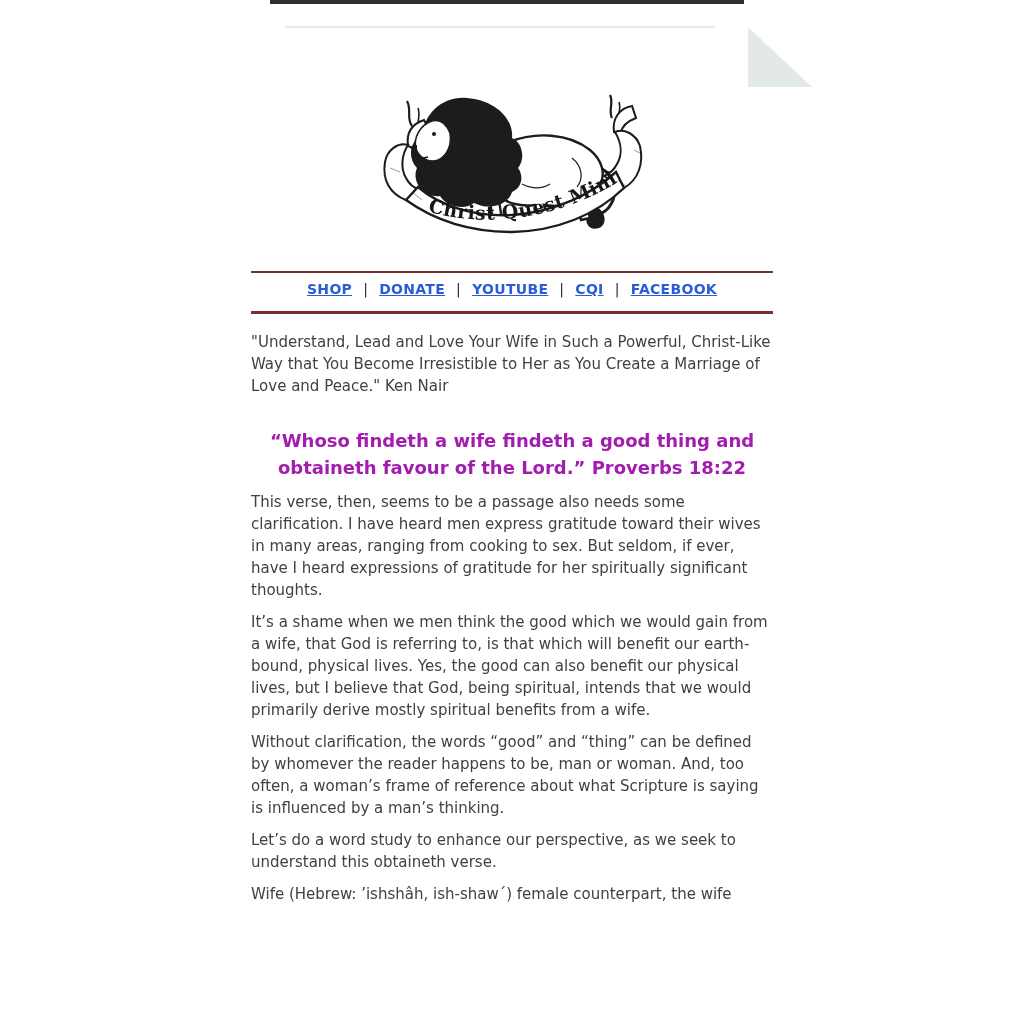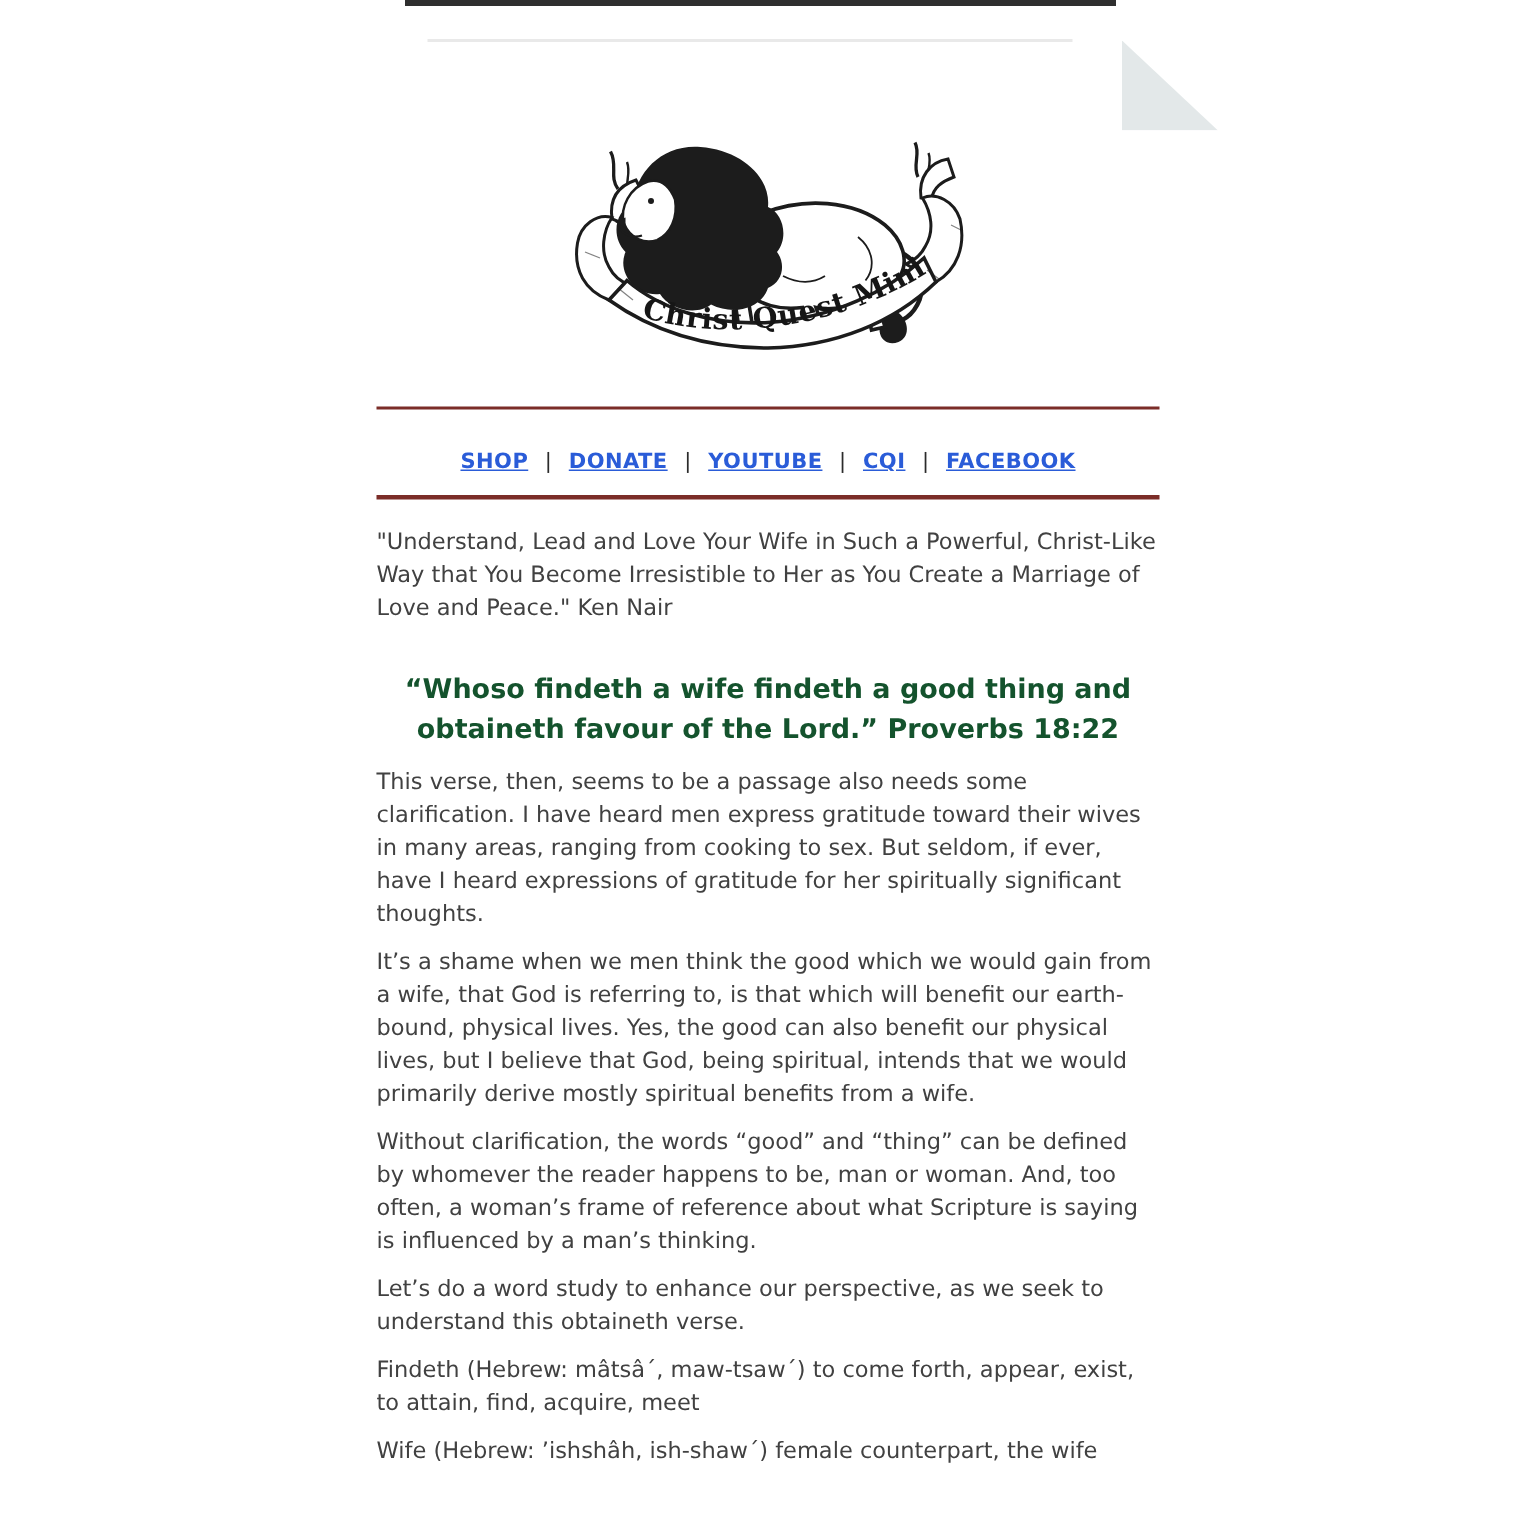--- a/index.html
+++ b/index.html
@@ -15,33 +15,33 @@
     position:absolute;left:748px;top:27px;width:64px;height:60px;
     background:#e3e8e9;
     clip-path:polygon(0 0,0 100%,100% 100%);
   }
   .column{width:522px;margin:0 auto;position:relative;}
   .logo-wrap{margin:88px auto 0;width:280px;height:167px;}
   .nav-band{
     margin-top:16px;
     border-top:2px solid #7b2d28;
     border-bottom:3px solid #7b2d28;
-    padding:27px 0 14px;
+    padding:8px 0 14px;
     text-align:center;
     font-size:14px;
     font-weight:bold;
     letter-spacing:.3px;
   }
   .nav-band a{color:#2a5cd8;text-decoration:underline;cursor:pointer;}
   .nav-sep{color:#2b2b2b;margin:0 11px;font-weight:normal;}
   .quote{margin:17px 0 0;font-size:15px;line-height:22px;color:#414141;}
   h1.scripture{
     margin:30px 0 10px;
     font-size:18px;line-height:27px;
-    text-align:center;color:#14532d;
+    text-align:center;color:#a21caf;
     font-weight:bold;
   }
   p.body-par{margin:10px 0 0;font-size:15px;line-height:22px;color:#414141;}
   svg text{font-family:"DejaVu Serif","Liberation Serif",serif;}
 </style>
 </head>
 <body>
 
 <div class="top-bar"></div>
 <div class="top-faint-line"></div>
@@ -101,16 +101,15 @@
   </div>
 
   <p class="quote">"Understand, Lead and Love Your Wife in Such a Powerful, Christ-Like Way that You Become Irresistible to Her as You Create a Marriage of Love and Peace." Ken Nair</p>
 
   <h1 class="scripture">“Whoso findeth a wife findeth a good thing and obtaineth favour of the Lord.” Proverbs 18:22</h1>
 
   <p class="body-par">This verse, then, seems to be a passage also needs some clarification. I have heard men express gratitude toward their wives in many areas, ranging from cooking to sex. But seldom, if ever, have I heard expressions of gratitude for her spiritually significant thoughts.</p>
   <p class="body-par">It’s a shame when we men think the good  which we would gain from a wife, that God is referring to, is that which will benefit our earth-bound, physical lives. Yes, the good can also benefit our physical lives, but I believe that God, being spiritual, intends that we would primarily derive mostly spiritual benefits from a wife.</p>
   <p class="body-par">Without clarification, the words “good” and “thing” can be defined by whomever the reader happens to be, man or woman. And, too often, a woman’s frame of reference about what Scripture is saying is influenced by a man’s thinking.</p>
   <p class="body-par">Let’s do a word study to enhance our perspective, as we seek to understand this obtaineth verse.</p>
-  <p class="body-par">Findeth (Hebrew: mâtsâ´, maw-tsaw´) to come forth, appear, exist, to attain, find, acquire, meet</p>
   <p class="body-par">Wife (Hebrew: ’ishshâh, ish-shaw´) female counterpart, the wife</p>
 
 </div>
 
 </body></html>

